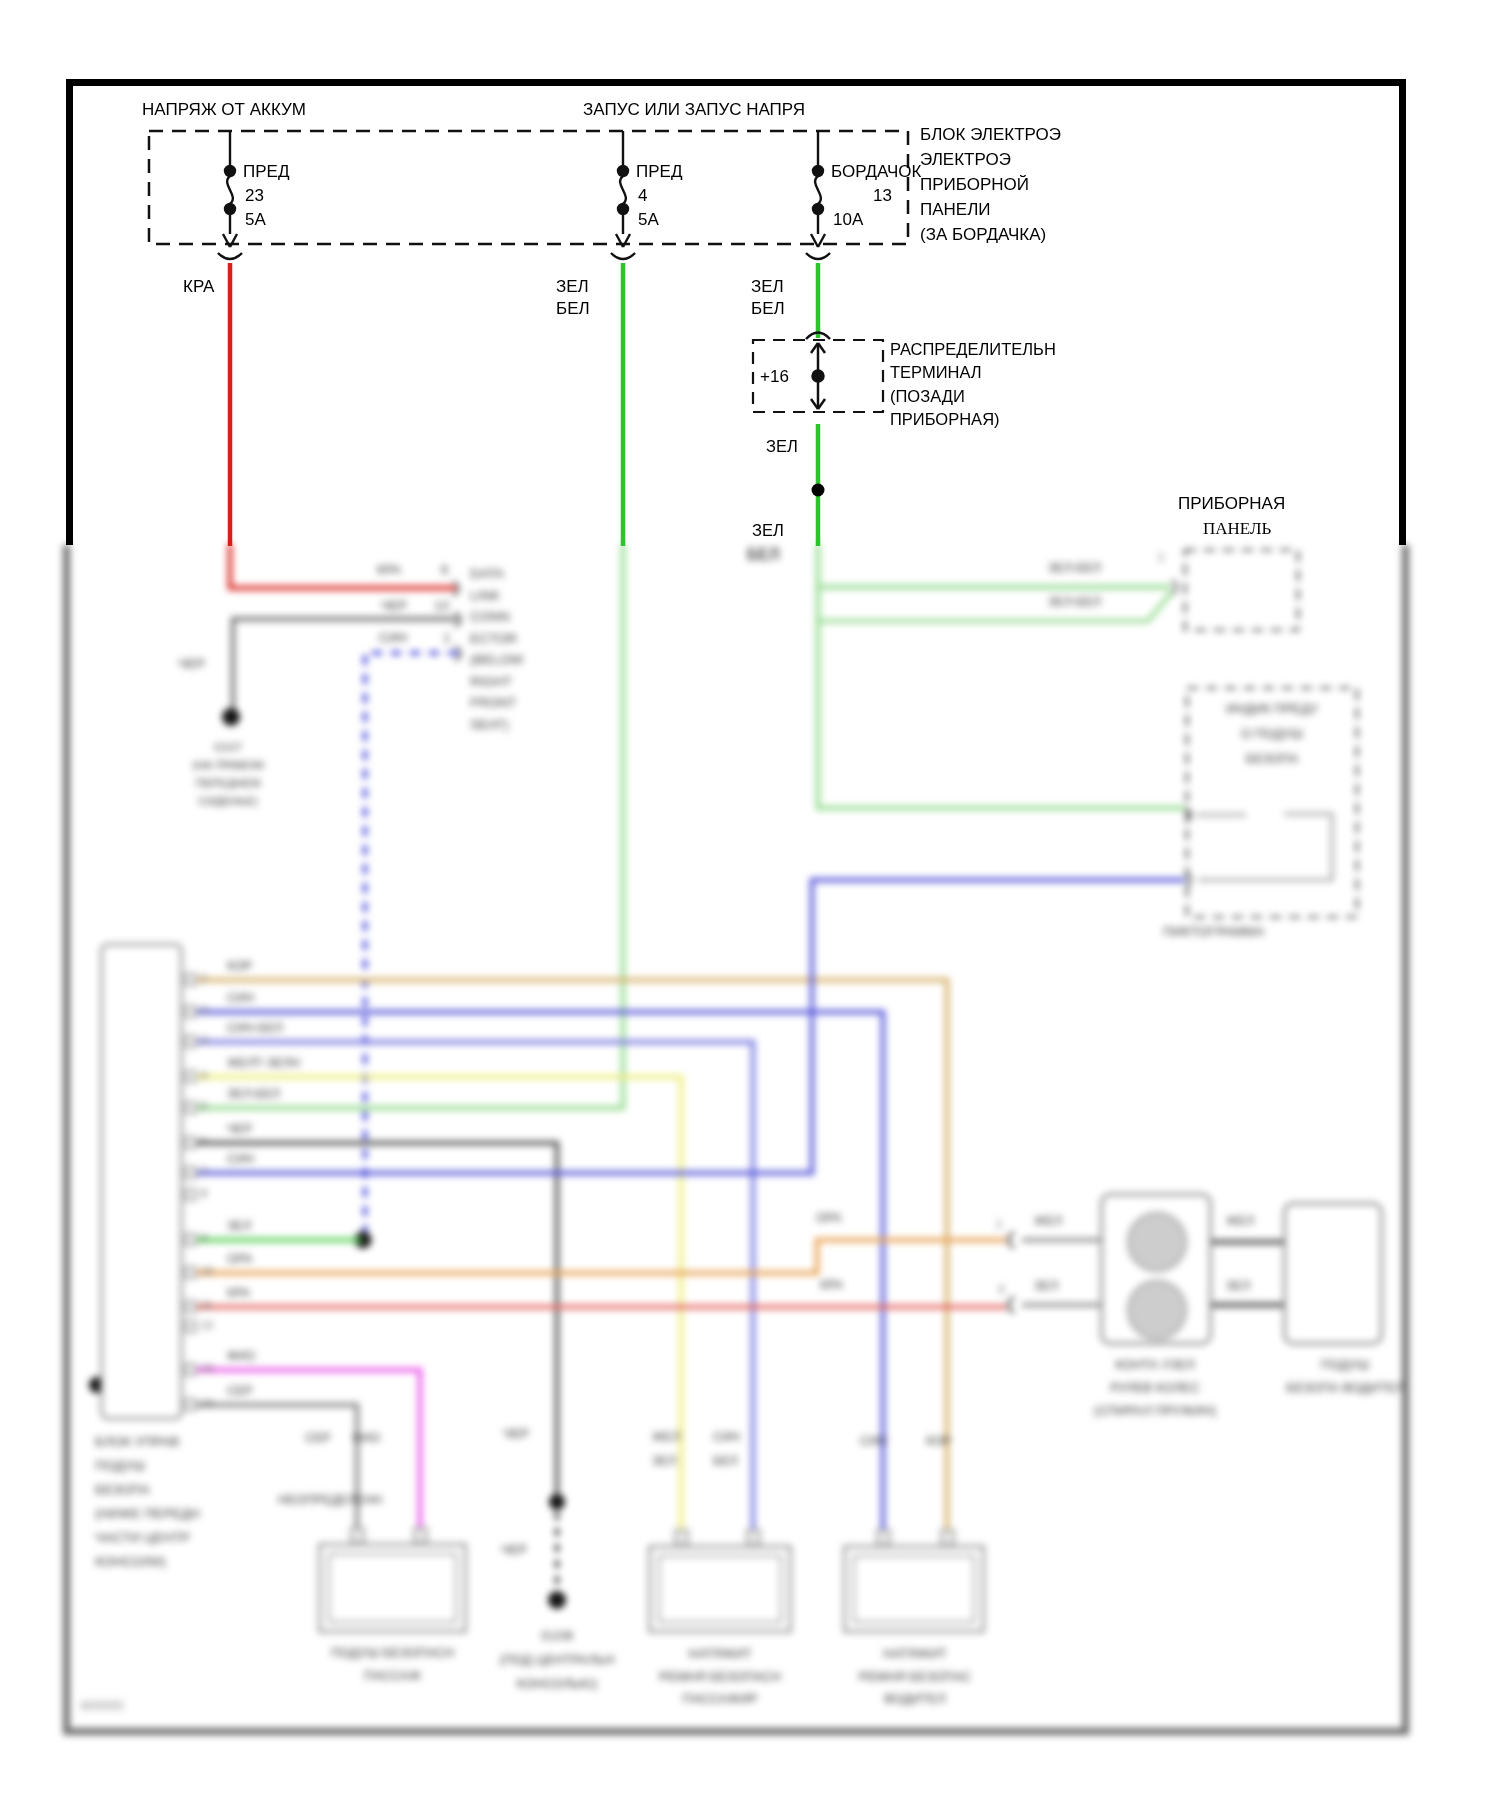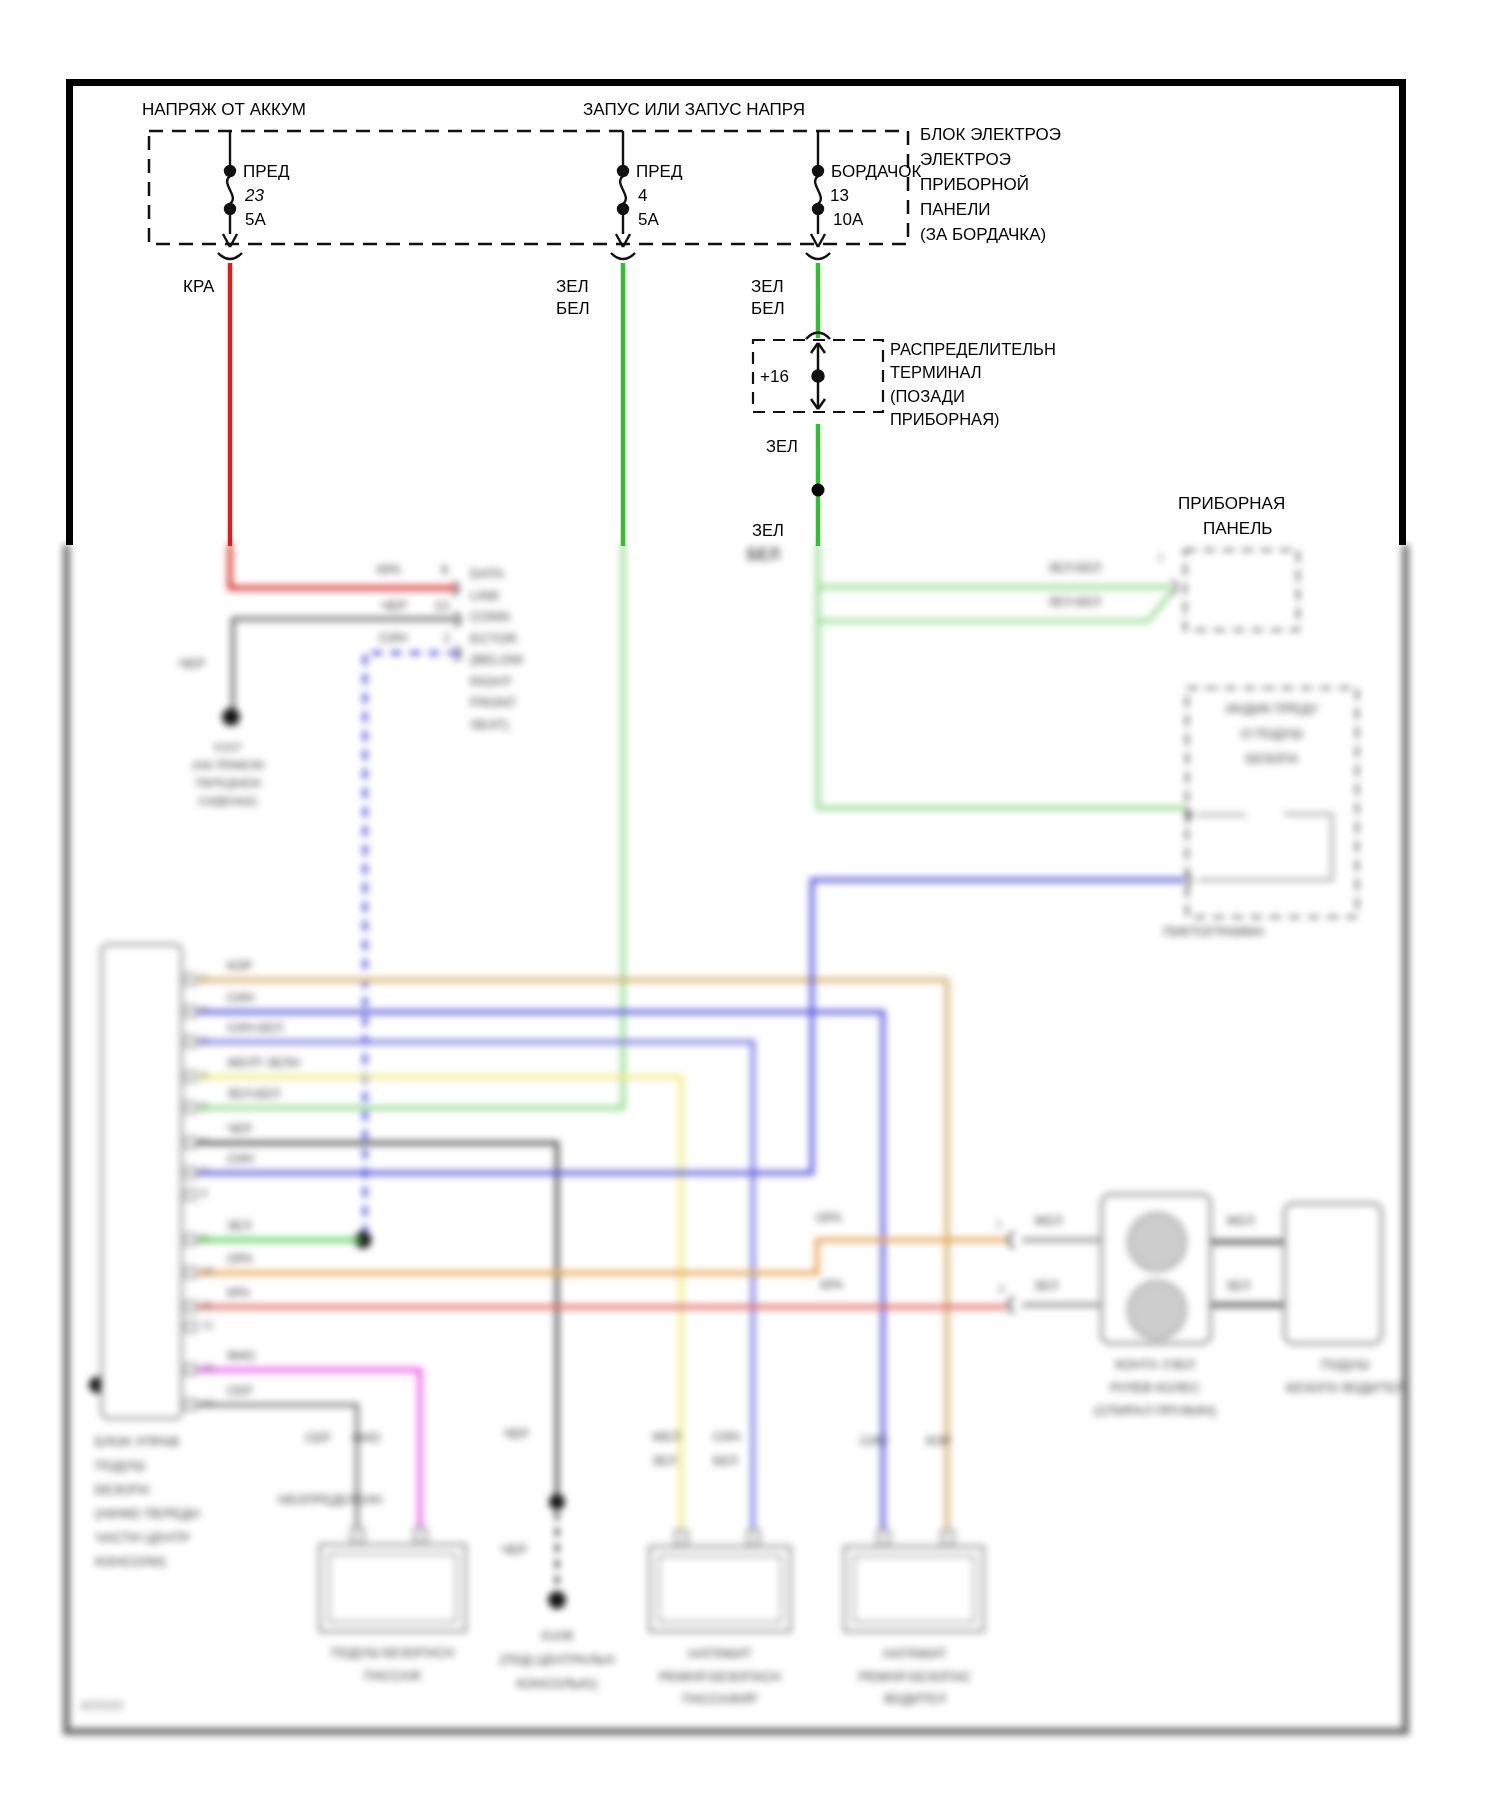--- a/index.html
+++ b/index.html
@@ -296,27 +296,27 @@
 <div class="lbl" style="left:583px;top:100px;">ЗАПУС ИЛИ ЗАПУС НАПРЯ</div>
 <div class="block lbl" style="left:920px;top:122px;line-height:25px;">
     <div>БЛОК ЭЛЕКТРОЭ</div>
     <div>ЭЛЕКТРОЭ</div>
     <div>ПРИБОРНОЙ</div>
     <div>ПАНЕЛИ</div>
     <div>(ЗА БОРДАЧКА)</div>
   </div>
 
 <div class="lbl" style="left:243px;top:162px;">ПРЕД</div>
-<div class="lbl" style="left:245px;top:186px;font-style:italic;">23</div>
+<div class="lbl" style="left:245px;top:186px;">23</div>
 <div class="lbl" style="left:245px;top:210px;">5А</div>
 <div class="lbl" style="left:636px;top:162px;">ПРЕД</div>
 <div class="lbl" style="left:638px;top:186px;">4</div>
 <div class="lbl" style="left:638px;top:210px;">5А</div>
 <div class="lbl" style="left:831px;top:162px;">БОРДАЧОК</div>
-<div class="lbl" style="left:830px;top:186px;">13</div>
+<div class="lbl" style="left:873px;top:186px;">13</div>
 <div class="lbl" style="left:833px;top:210px;">10А</div>
 
 <div class="block lbl" style="left:183px;top:276px;line-height:22px;">
     <div>КРА</div>
   </div>
 <div class="block lbl" style="left:556px;top:276px;line-height:22px;">
     <div>ЗЕЛ</div>
     <div>БЕЛ</div>
   </div>
 <div class="block lbl" style="left:751px;top:276px;line-height:22px;">
@@ -328,13 +328,13 @@
 <div class="block lbl" style="left:890px;top:338px;line-height:23.3px;font-size:16.5px;">
     <div>РАСПРЕДЕЛИТЕЛЬН</div>
     <div>ТЕРМИНАЛ</div>
     <div>(ПОЗАДИ</div>
     <div>ПРИБОРНАЯ)</div>
   </div>
 <div class="lbl-sm" style="left:766px;top:437px;">ЗЕЛ</div>
 <div class="lbl-sm" style="left:752px;top:521px;">ЗЕЛ</div>
 
 <div class="lbl" style="left:1178px;top:494px;text-align:right;">ПРИБОРНАЯ</div>
-<div class="lbl" style="left:1203px;top:519px;">ПАНЕЛЬ</div>
+<div class="lbl" style="left:1203px;top:519px;font-family:Liberation Serif, serif;">ПАНЕЛЬ</div>
 
 </body></html>

